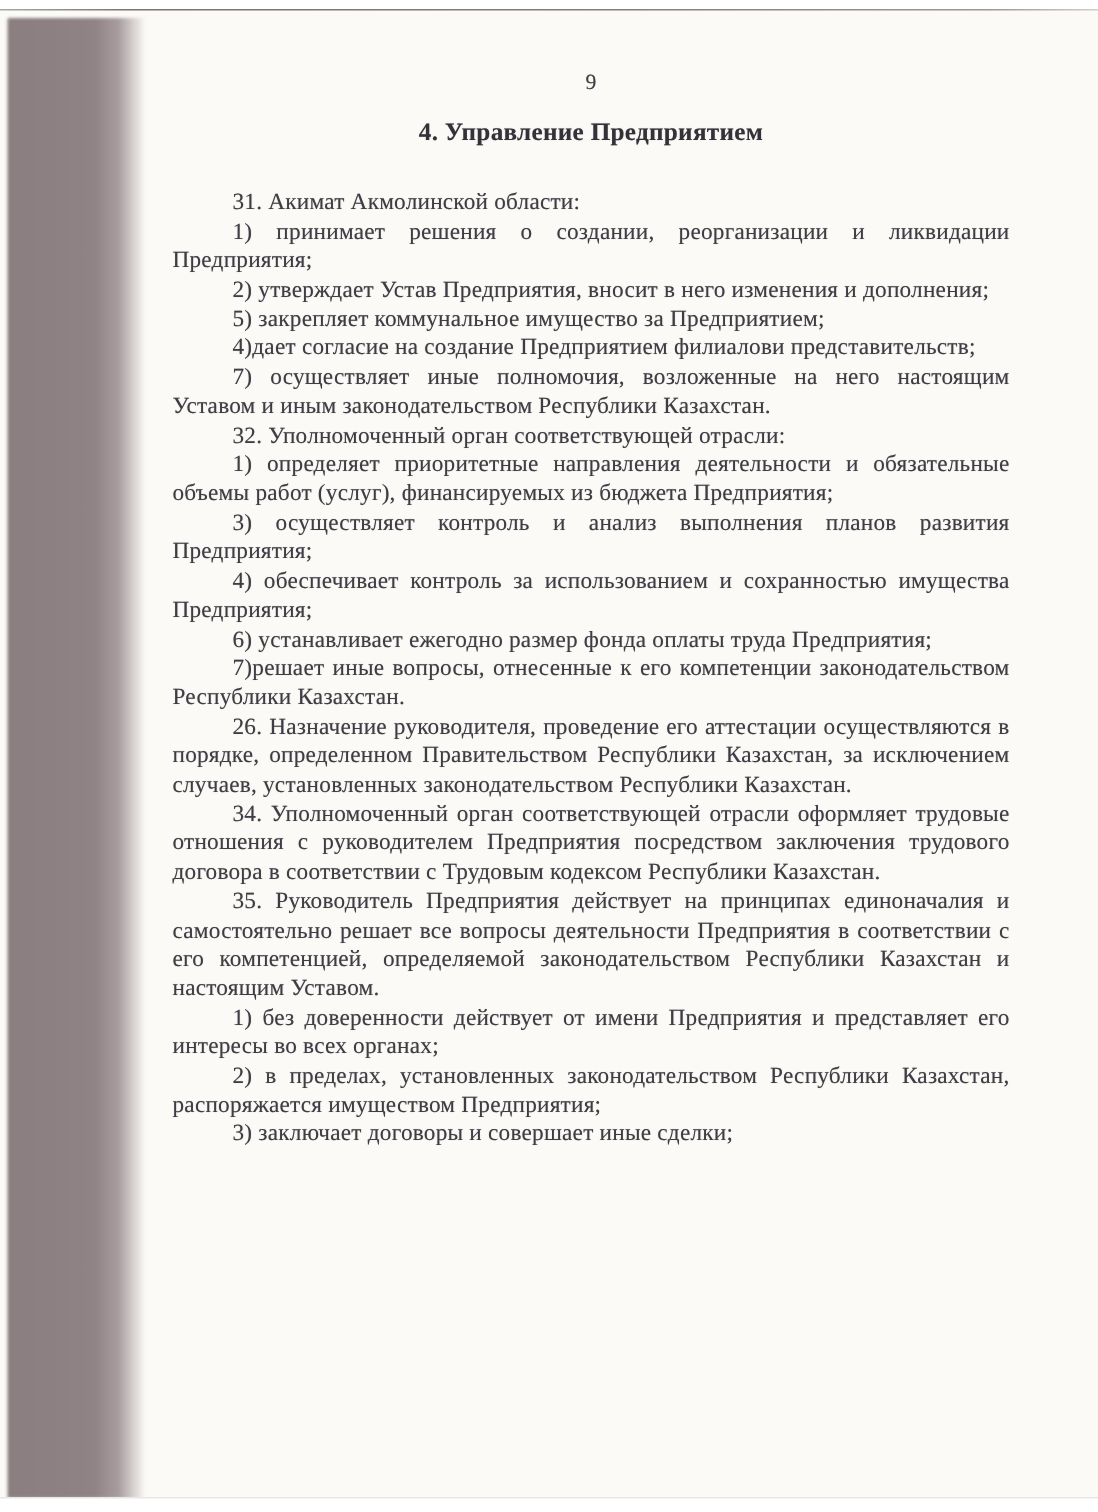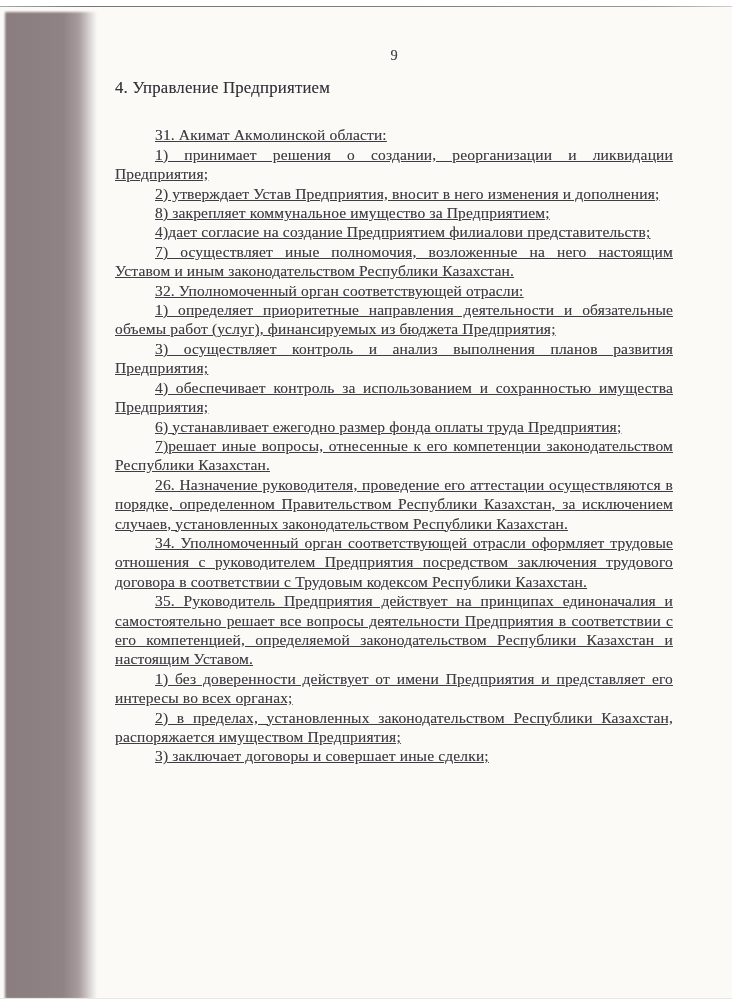--- a/index.html
+++ b/index.html
@@ -46,53 +46,52 @@
     color:var(--text);
     font-size:15.5px;line-height:19.4px;
     text-shadow:0 0 .6px rgba(62,61,68,.45);
   }
   .page-number{
     text-align:center;
     font-size:14.5px;
     margin:0 0 13px 0;
   }
   .heading{
-    text-align:left;
-    font-weight:normal;
+    text-align:center;
+    font-weight:bold;
     font-size:16.8px;
     line-height:20px;
     color:var(--heading);
     margin:0 0 27px 0;
     letter-spacing:.2px;
   }
   .para{
     margin:0;
     text-align:justify;
     text-indent:40px;
     letter-spacing:.15px;
-    text-decoration:underline;
   }
 </style>
 </head>
 <body>
 
 <div class="scan">
   <div class="top-edge-line"></div>
   <div class="spine"></div>
 
   <div class="content">
     <div class="page-number">9</div>
 
     <h1 class="heading">4. Управление Предприятием</h1>
 
     <div id="paragraphs">
         <p class="para">31. Акимат Акмолинской области:</p>
         <p class="para">1) принимает решения о создании, реорганизации и ликвидации Предприятия;</p>
         <p class="para">2) утверждает Устав Предприятия, вносит в него изменения и дополнения;</p>
-        <p class="para">8) закрепляет коммунальное имущество за Предприятием;</p>
+        <p class="para">5) закрепляет коммунальное имущество за Предприятием;</p>
         <p class="para">4)дает согласие на создание Предприятием филиалови представительств;</p>
         <p class="para">7) осуществляет иные полномочия, возложенные на него настоящим Уставом и иным законодательством Республики Казахстан.</p>
         <p class="para">32. Уполномоченный орган соответствующей отрасли:</p>
         <p class="para">1) определяет приоритетные направления деятельности и обязательные объемы работ (услуг), финансируемых из бюджета Предприятия;</p>
         <p class="para">3) осуществляет контроль и анализ выполнения планов развития Предприятия;</p>
         <p class="para">4) обеспечивает контроль за использованием и сохранностью имущества Предприятия;</p>
         <p class="para">6) устанавливает ежегодно размер фонда оплаты труда Предприятия;</p>
         <p class="para">7)решает иные вопросы, отнесенные к его компетенции законодательством Республики Казахстан.</p>
         <p class="para">26. Назначение руководителя, проведение его аттестации осуществляются в порядке, определенном Правительством Республики Казахстан, за исключением случаев, установленных законодательством Республики Казахстан.</p>
         <p class="para">34. Уполномоченный орган соответствующей отрасли оформляет трудовые отношения с руководителем Предприятия посредством заключения трудового договора в соответствии с Трудовым кодексом Республики Казахстан.</p>

